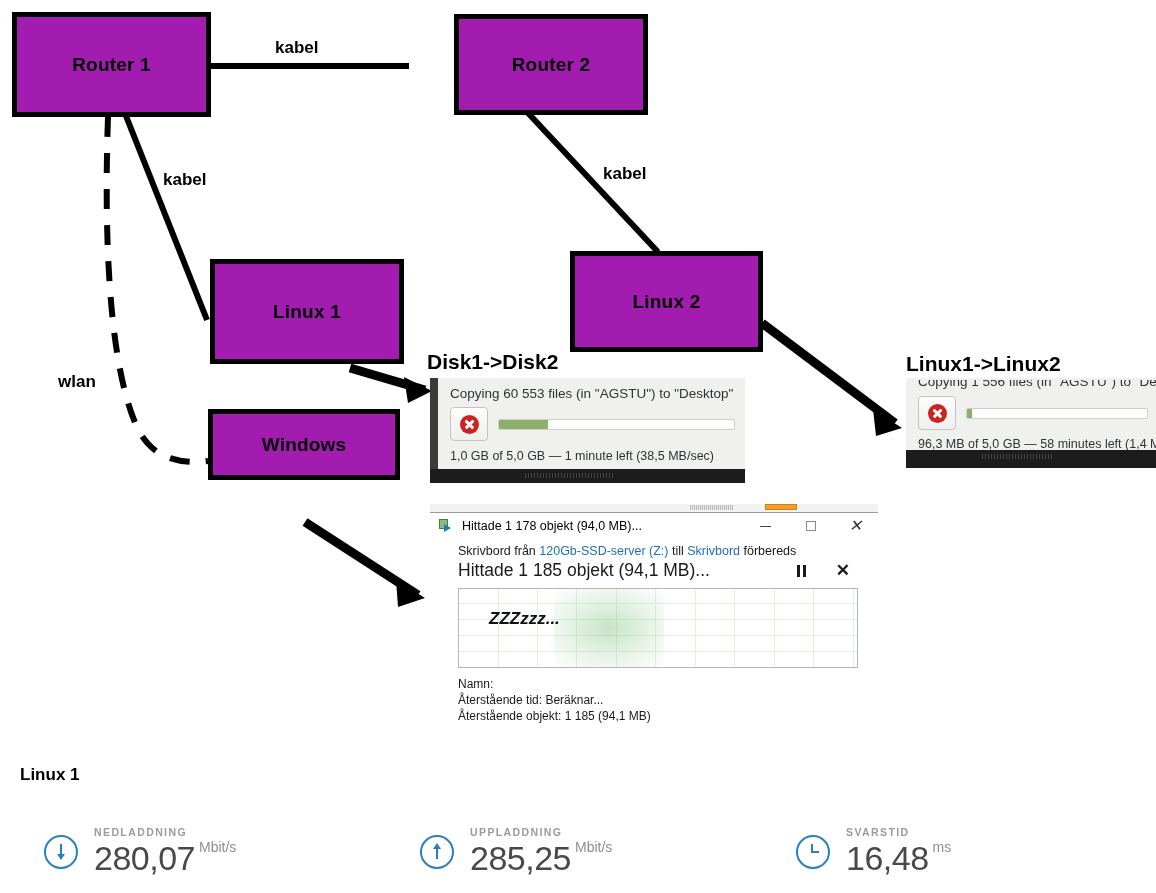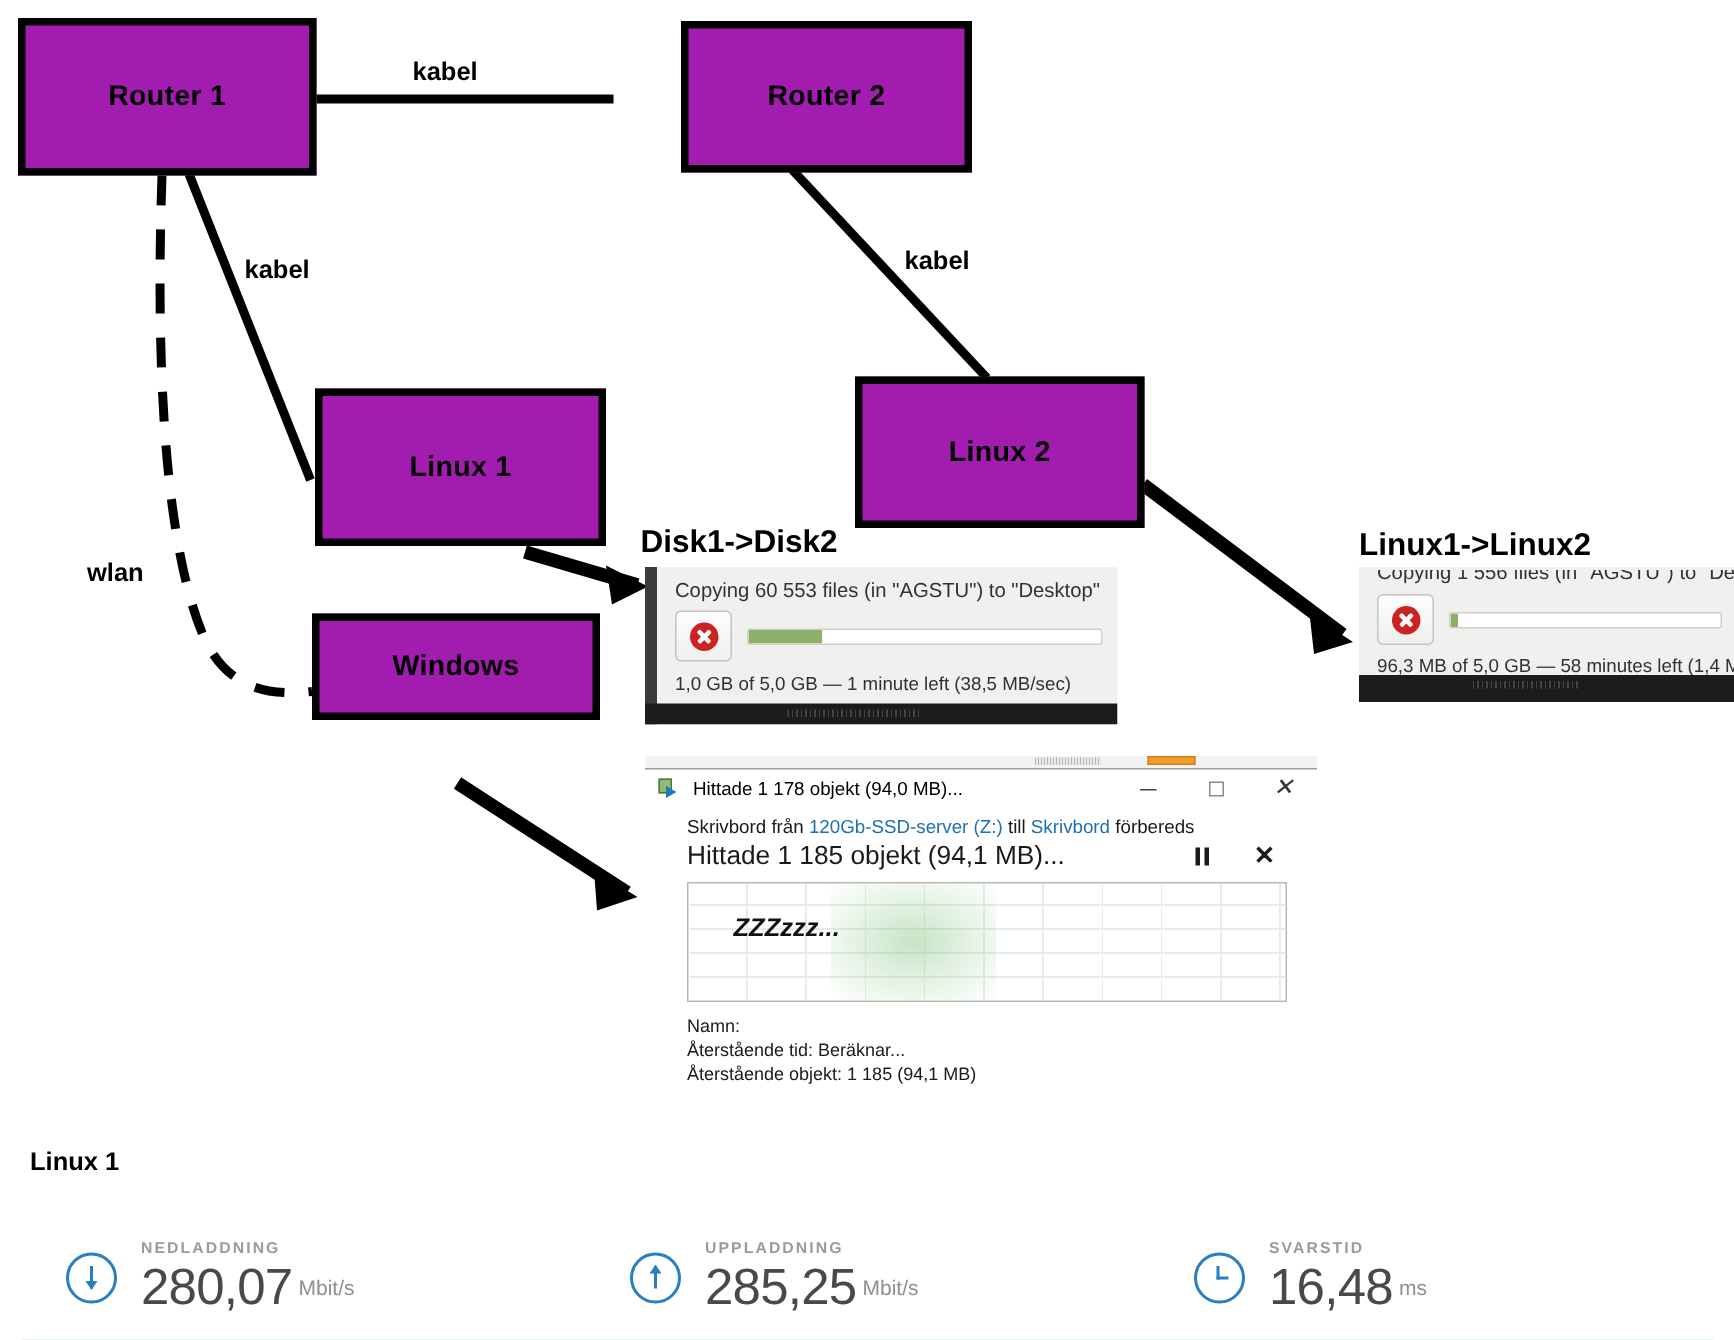--- a/index.html
+++ b/index.html
@@ -395,21 +395,21 @@
   .speed-text { display: flex; flex-direction: column; }
   .speed-label {
     font-size: 10.5px;
     letter-spacing: 1.4px;
     color: #9b9b9b;
     font-weight: bold;
     margin-bottom: 1px;
   }
   .speed-value-row {
     display: flex;
-    align-items: center;
+    align-items: flex-start;
   }
   .speed-value {
     font-size: 34px;
     color: #494949;
     letter-spacing: -0.5px;
   }
   .speed-unit {
     font-size: 14px;
     color: #8f8f8f;
     margin-left: 4px;

